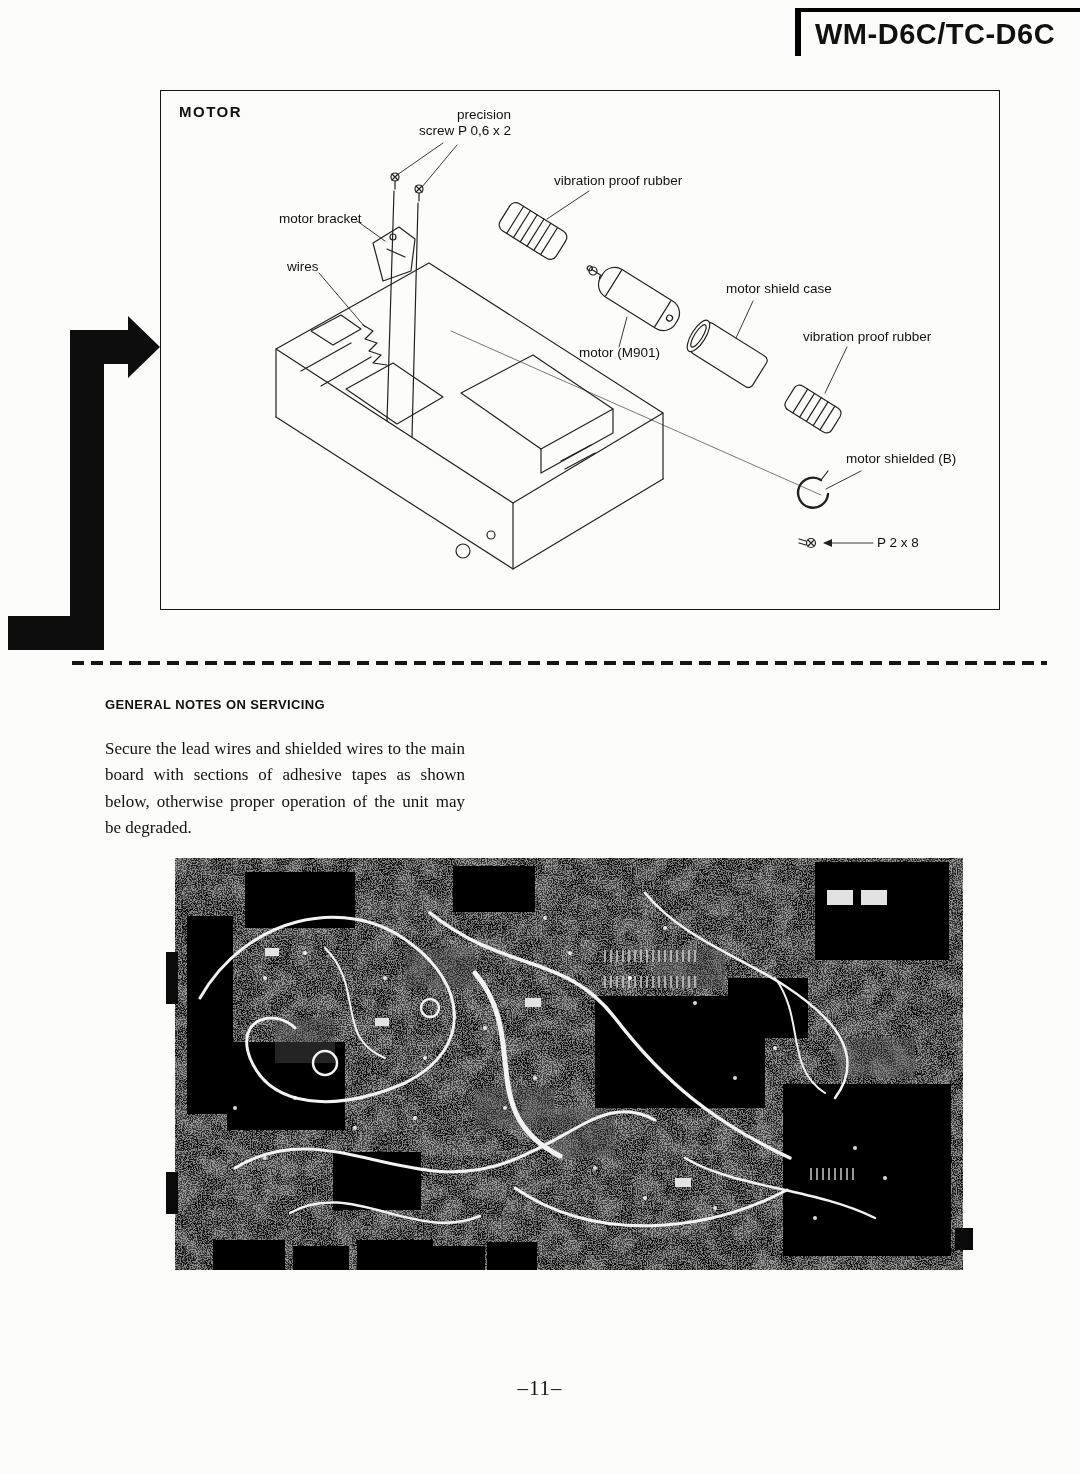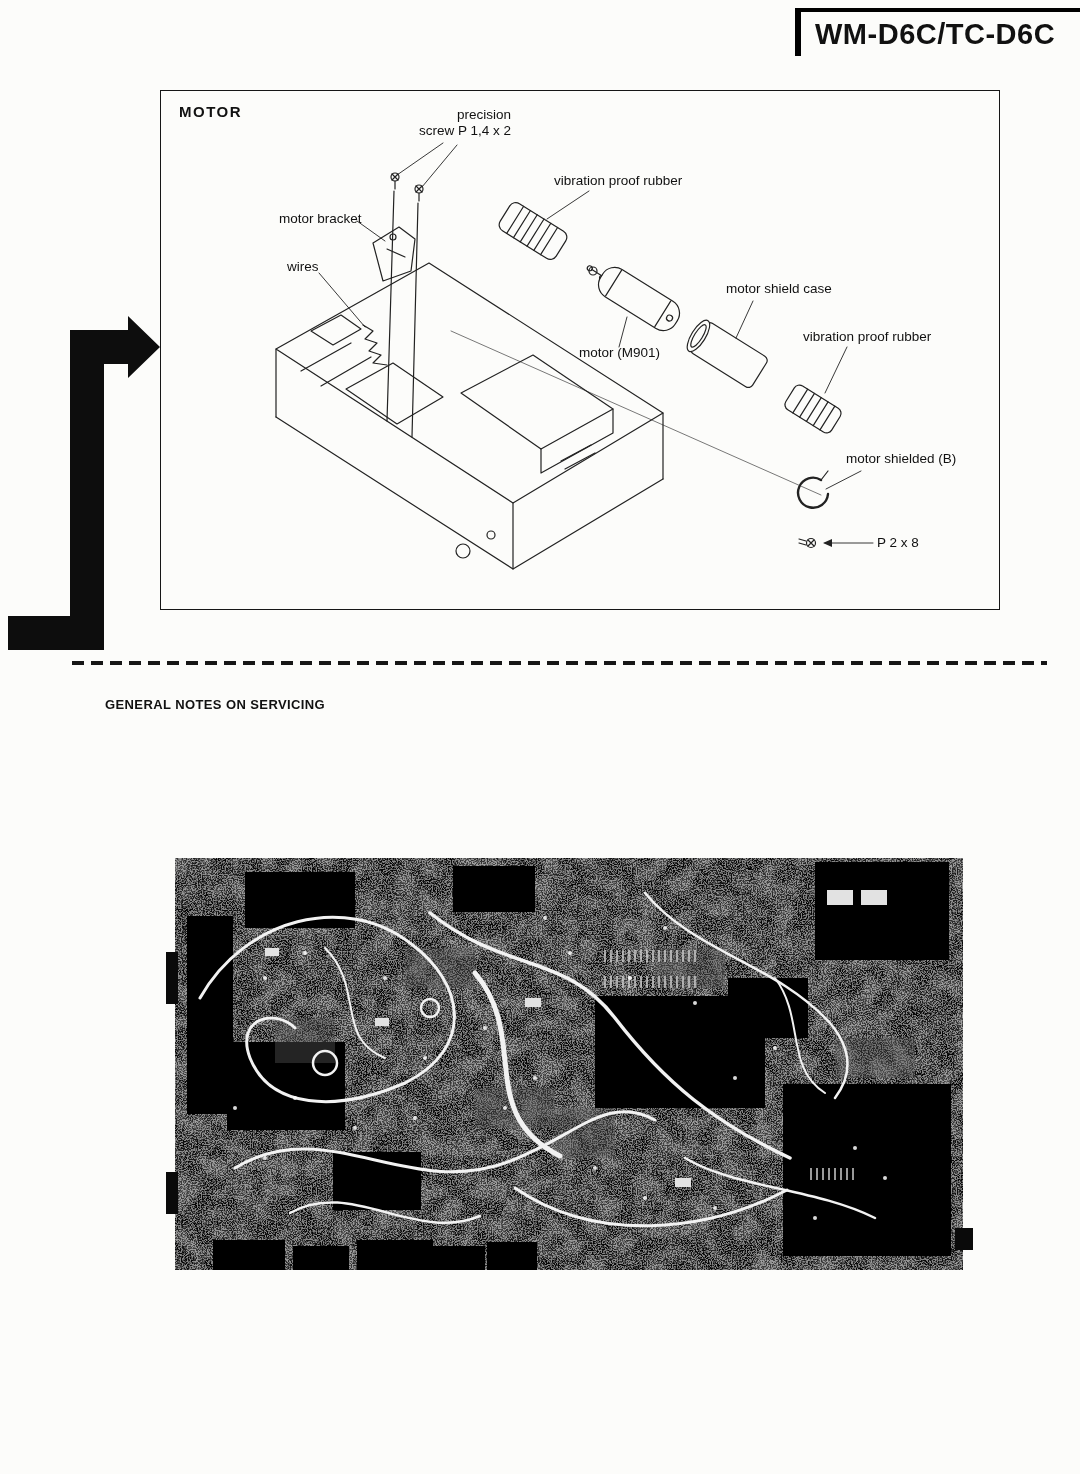--- a/index.html
+++ b/index.html
@@ -142,35 +142,36 @@
           <path d="M712,452 L664,452"></path>
         </g>
         <polygon points="662,452 671,448 671,456" fill="#222" stroke="none"></polygon>
       </g>
     </svg>
 
     <div class="diagram-title">MOTOR</div>
 
     <div class="lbl" style="left:258px;top:16px">
       <div>precision</div>
-      <div>screw P 1,4 x 2</div>
+      <div>screw P 0,6 x 2</div>
     </div>
     <div class="lbl" style="left:393px;top:82px">vibration proof rubber</div>
     <div class="lbl" style="left:118px;top:120px">motor bracket</div>
     <div class="lbl" style="left:126px;top:168px">wires</div>
     <div class="lbl" style="left:565px;top:190px">motor shield case</div>
     <div class="lbl" style="left:418px;top:254px">motor (M901)</div>
     <div class="lbl" style="left:642px;top:238px">vibration proof rubber</div>
     <div class="lbl" style="left:685px;top:360px">motor shielded (B)</div>
     <div class="lbl" style="left:716px;top:444px">P 2 x 8</div>
   </div>
 
   <div class="divider"></div>
 
   <div class="notes-heading">GENERAL NOTES ON SERVICING</div>
+  <div class="notes-body">Secure the lead wires and shielded wires to the main board with sections of adhesive tapes as shown below, otherwise proper operation of the unit may be degraded.</div>
 
   <div class="photo">
     <svg width="788" height="412" viewBox="0 0 788 412">
       <defs>
         <filter id="pcbnoise" x="0" y="0" width="100%" height="100%">
           <feTurbulence type="fractalNoise" baseFrequency="0.8" numOctaves="2" seed="11"></feTurbulence>
           <feColorMatrix type="matrix" values="0 0 0 0 1  0 0 0 0 1  0 0 0 0 1  3 3 3 0 -4"></feColorMatrix>
         </filter>
         <filter id="pcbblotch" x="0" y="0" width="100%" height="100%">
           <feTurbulence type="fractalNoise" baseFrequency="0.05" numOctaves="2" seed="4"></feTurbulence>
@@ -264,14 +265,15 @@
           <circle cx="370" cy="60" r="2"></circle>
         <circle cx="490" cy="70" r="2"></circle>
       </g>
     </svg>
   </div>
 
   <div class="edge-tab" style="left:166px;top:952px;width:12px;height:52px"></div>
   <div class="edge-tab" style="left:166px;top:1172px;width:12px;height:42px"></div>
   <div class="edge-tab" style="left:955px;top:1228px;width:18px;height:22px"></div>
 
+  <div class="page-number">–11–</div>
 
 </div>
 
 </body></html>

